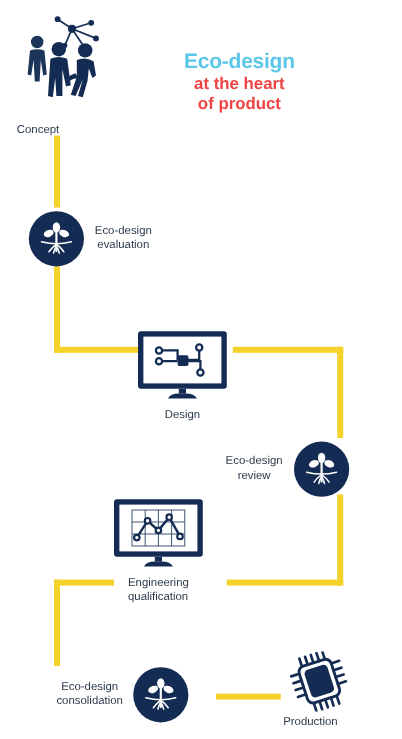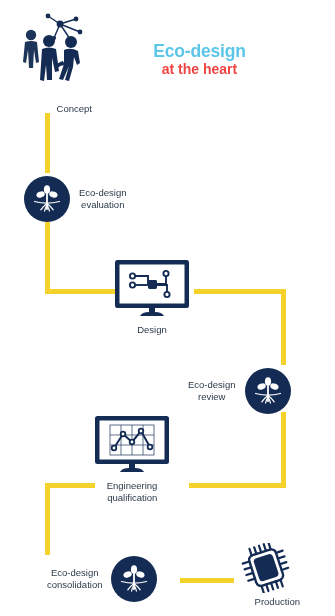--- a/index.html
+++ b/index.html
@@ -14,21 +14,21 @@
   .line{position:absolute;background:#F5D229;}
 
   
   .node{position:absolute;}
   .badge{
     width:46px;height:46px;border-radius:50%;
     background:#142C54;display:flex;align-items:center;justify-content:center;
   }
   .badge svg{display:block;}
   .label{
-    color:#2B3A4A;font-size:9.5px;line-height:12px;text-align:right;
+    color:#2B3A4A;font-size:9.5px;line-height:12px;text-align:left;
     font-family:"Liberation Sans", sans-serif;white-space:pre-line;
   }
   .label.side{text-align:center;}
 
   
   .monitor{display:flex;flex-direction:column;align-items:center;}
   .monitor svg{display:block;}
 
   
   #title-block{position:absolute;left:137px;top:41px;width:125px;text-align:center;}
@@ -110,20 +110,21 @@
           </g>
         </g>
       </svg>
     </div>
     <div class="label">Concept</div>
   </div>
 
   <div id="title-block">
     <div class="t-main">Eco-design</div>
     <div class="t-sub">at the heart</div>
+    <div class="t-sub">of product</div>
   </div>
 
   <div class="node" style="left:24px;top:176px;display:flex;align-items:center;">
     <div class="badge">
       <svg width="32" height="32" viewBox="0 0 32 32">
         <g fill="#ffffff">
           <ellipse cx="16" cy="6.5" rx="3.1" ry="4.3"></ellipse>
           <ellipse cx="9.6" cy="11.5" rx="4.3" ry="2.9" transform="rotate(-22 9.6 11.5)"></ellipse>
           <ellipse cx="22.4" cy="11.5" rx="4.3" ry="2.9" transform="rotate(22 22.4 11.5)"></ellipse>
           <rect x="15.1" y="10" width="1.8" height="17" rx="0.8"></rect>
@@ -134,21 +135,21 @@
           <path d="M16 20.4 q4 3 6.2 6.4"></path>
           <path d="M16 22 q-2 3.4 -2.4 6"></path>
           <path d="M16 22 q2 3.4 2.4 6"></path>
         </g>
       </svg>
     </div>
     <div class="label side" style="margin-left:9px;">Eco-design
 evaluation</div>
   </div>
 
-  <div class="node monitor" style="left:110px;top:258px;">
+  <div class="node monitor" style="left:110px;top:274px;">
     <div>
       <svg width="84" height="62" viewBox="0 0 84 62">
         <rect x="5" y="2" width="74" height="48" rx="2.5" fill="#142C54"></rect>
         <rect x="9.5" y="6.5" width="65" height="39" fill="#ffffff"></rect>
 
         <g stroke="#142C54" stroke-width="1.9" fill="none">
           <path d="M25 18 H38 V26"></path>
           <path d="M25 27 H38"></path>
           <path d="M46 26 H56 V18"></path>
           <path d="M46 27 H57 V34"></path>

